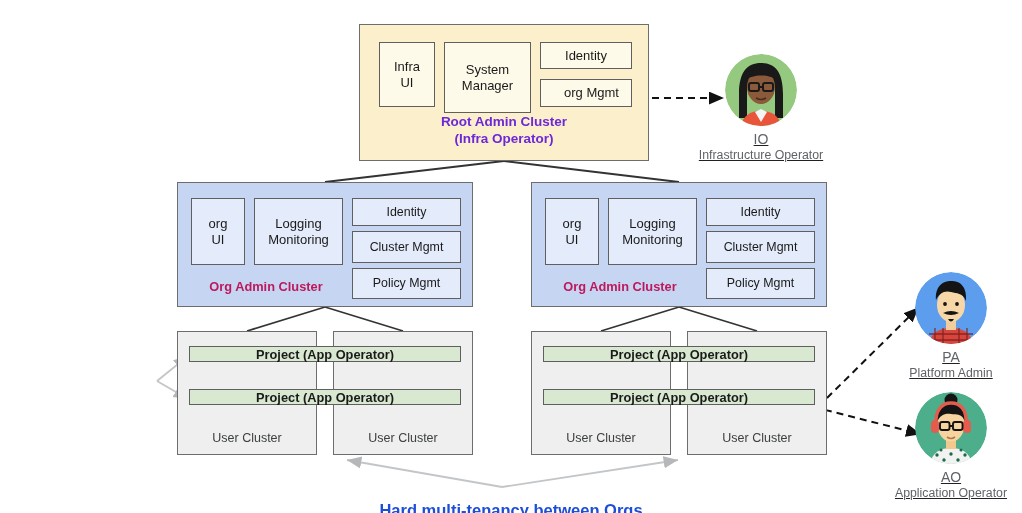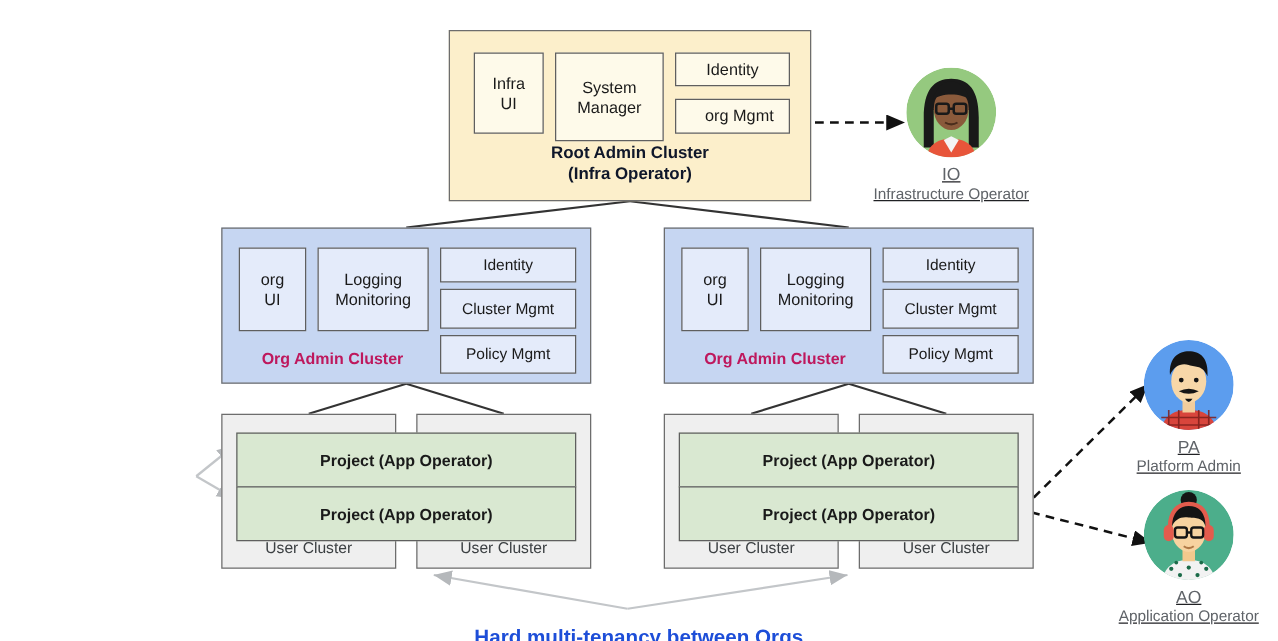--- a/index.html
+++ b/index.html
@@ -30,21 +30,21 @@
     border: 1.6px solid #6d6d6d;
   }
   .root-inner {
     background: #FEFAEA;
     border: 1.6px solid #5f5f5f;
   }
   .root-title {
     position: absolute; left: 0; right: 0; top: 88px;
     text-align: center;
     font-size: 13.5px; font-weight: bold; line-height: 17px;
-    color: #0f172a;
+    color: #6d28d9;
   }
 
   
   .org-cluster {
     top: 166px; width: 296px; height: 125px;
     background: #C6D6F2;
     border: 1.6px solid #6d6d6d;
   }
   .org-left  { left: 177px; }
   .org-right { left: 531px; }
@@ -69,21 +69,21 @@
     border: 1.6px solid #6d6d6d;
   }
   .uc-a { left: 0; }
   .uc-b { left: 156px; }
   .uc-label {
     position: absolute; left: 0; right: 0; bottom: 9px;
     text-align: center; font-size: 12.5px; color: #3c4043;
   }
   .project {
     position: absolute; box-sizing: border-box;
-    left: 12px; width: 272px; height: 44px;
+    left: 12px; width: 272px; height: 16px;
     background: #D9E8D1;
     border: 1.6px solid #5f5f5f;
     display: flex; align-items: center; justify-content: center;
     font-size: 12.8px; font-weight: bold; color: #1a1a1a;
     z-index: 4;
   }
   .project-1 { top: 15px; }
   .project-2 { top: 58px; }
 
   

